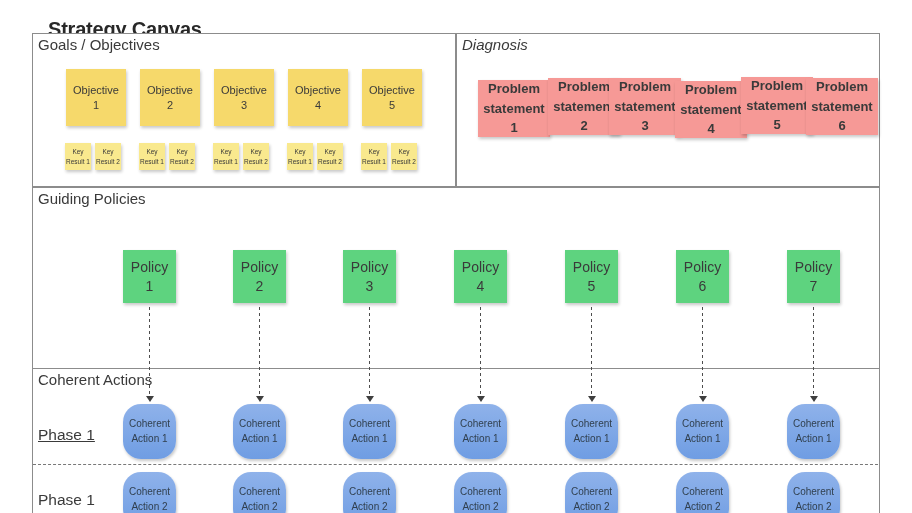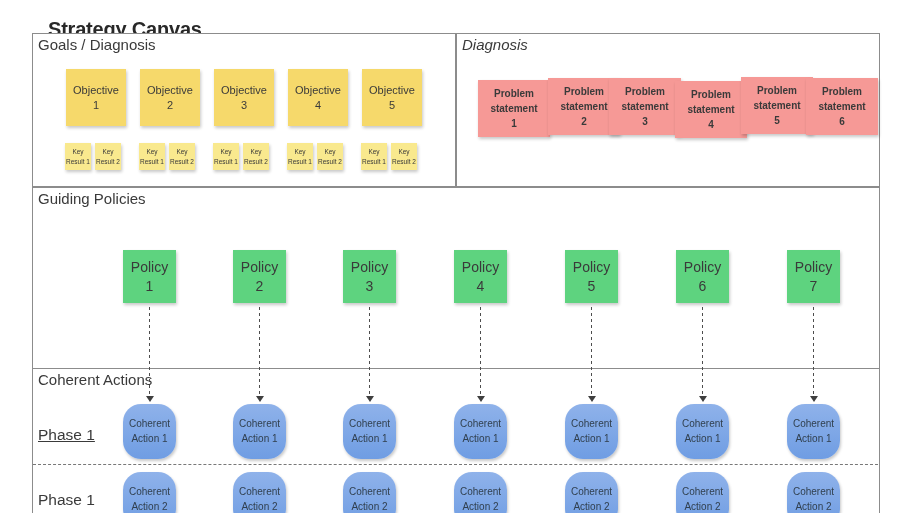--- a/index.html
+++ b/index.html
@@ -20,21 +20,21 @@
     position:absolute;top:1px;left:5px;font-size:15px;color:var(--text,#3a3a3a);
     line-height:20px;white-space:nowrap;z-index:2;
   }
   .note{
     position:absolute;display:flex;align-items:center;justify-content:center;
     text-align:center;white-space:pre-line;box-sizing:border-box;
     color:#3a3a3a;z-index:3;box-shadow:1px 2px 3px rgba(0,0,0,.22);
   }
   .objective{width:60px;height:57px;background:var(--objective,#f6d96b);font-size:11px;line-height:1.3;top:61px;margin-top:8px;}
   .keyresult{width:26px;height:27px;background:var(--key-result,#f9e98e);font-size:6.5px;line-height:1.4;top:143px;}
-  .problem{width:72px;height:57px;background:var(--problem,#f69996);font-size:10px;font-weight:700;line-height:1.5;}
+  .problem{width:72px;height:57px;background:var(--problem,#f69996);font-size:13px;font-weight:700;line-height:1.5;}
   .policy{width:53px;height:53px;background:var(--policy,#5ed37f);font-size:14px;line-height:1.35;top:250px;}
   .action{
     width:53px;height:55px;font-size:10px;line-height:1.45;color:#31404f;
     background:linear-gradient(180deg,var(--action-top,#8fb2ea) 0%,var(--action-bottom,#6f9de3) 100%);
     border-radius:18px;
   }
   .action.p1{top:404px;}
   .action.p2{top:472px;}
   .arrow{
     position:absolute;top:307px;width:1px;height:90px;z-index:1;
@@ -50,21 +50,21 @@
   .phase-label.p2{top:491px;}
 </style>
 </head>
 <body>
 
 <div class="page">
 
   <h1 class="title">Strategy Canvas</h1>
 
   <div class="box box-goals">
-    <div class="section-label">Goals / Diagnosis</div>
+    <div class="section-label">Goals / Objectives</div>
   </div>
   <div class="box box-diagnosis">
     <div class="section-label">Diagnosis</div>
   </div>
   <div class="box box-policies">
     <div class="section-label">Guiding Policies</div>
   </div>
   <div class="box box-actions">
     <div class="section-label">Coherent Actions</div>
   </div>

